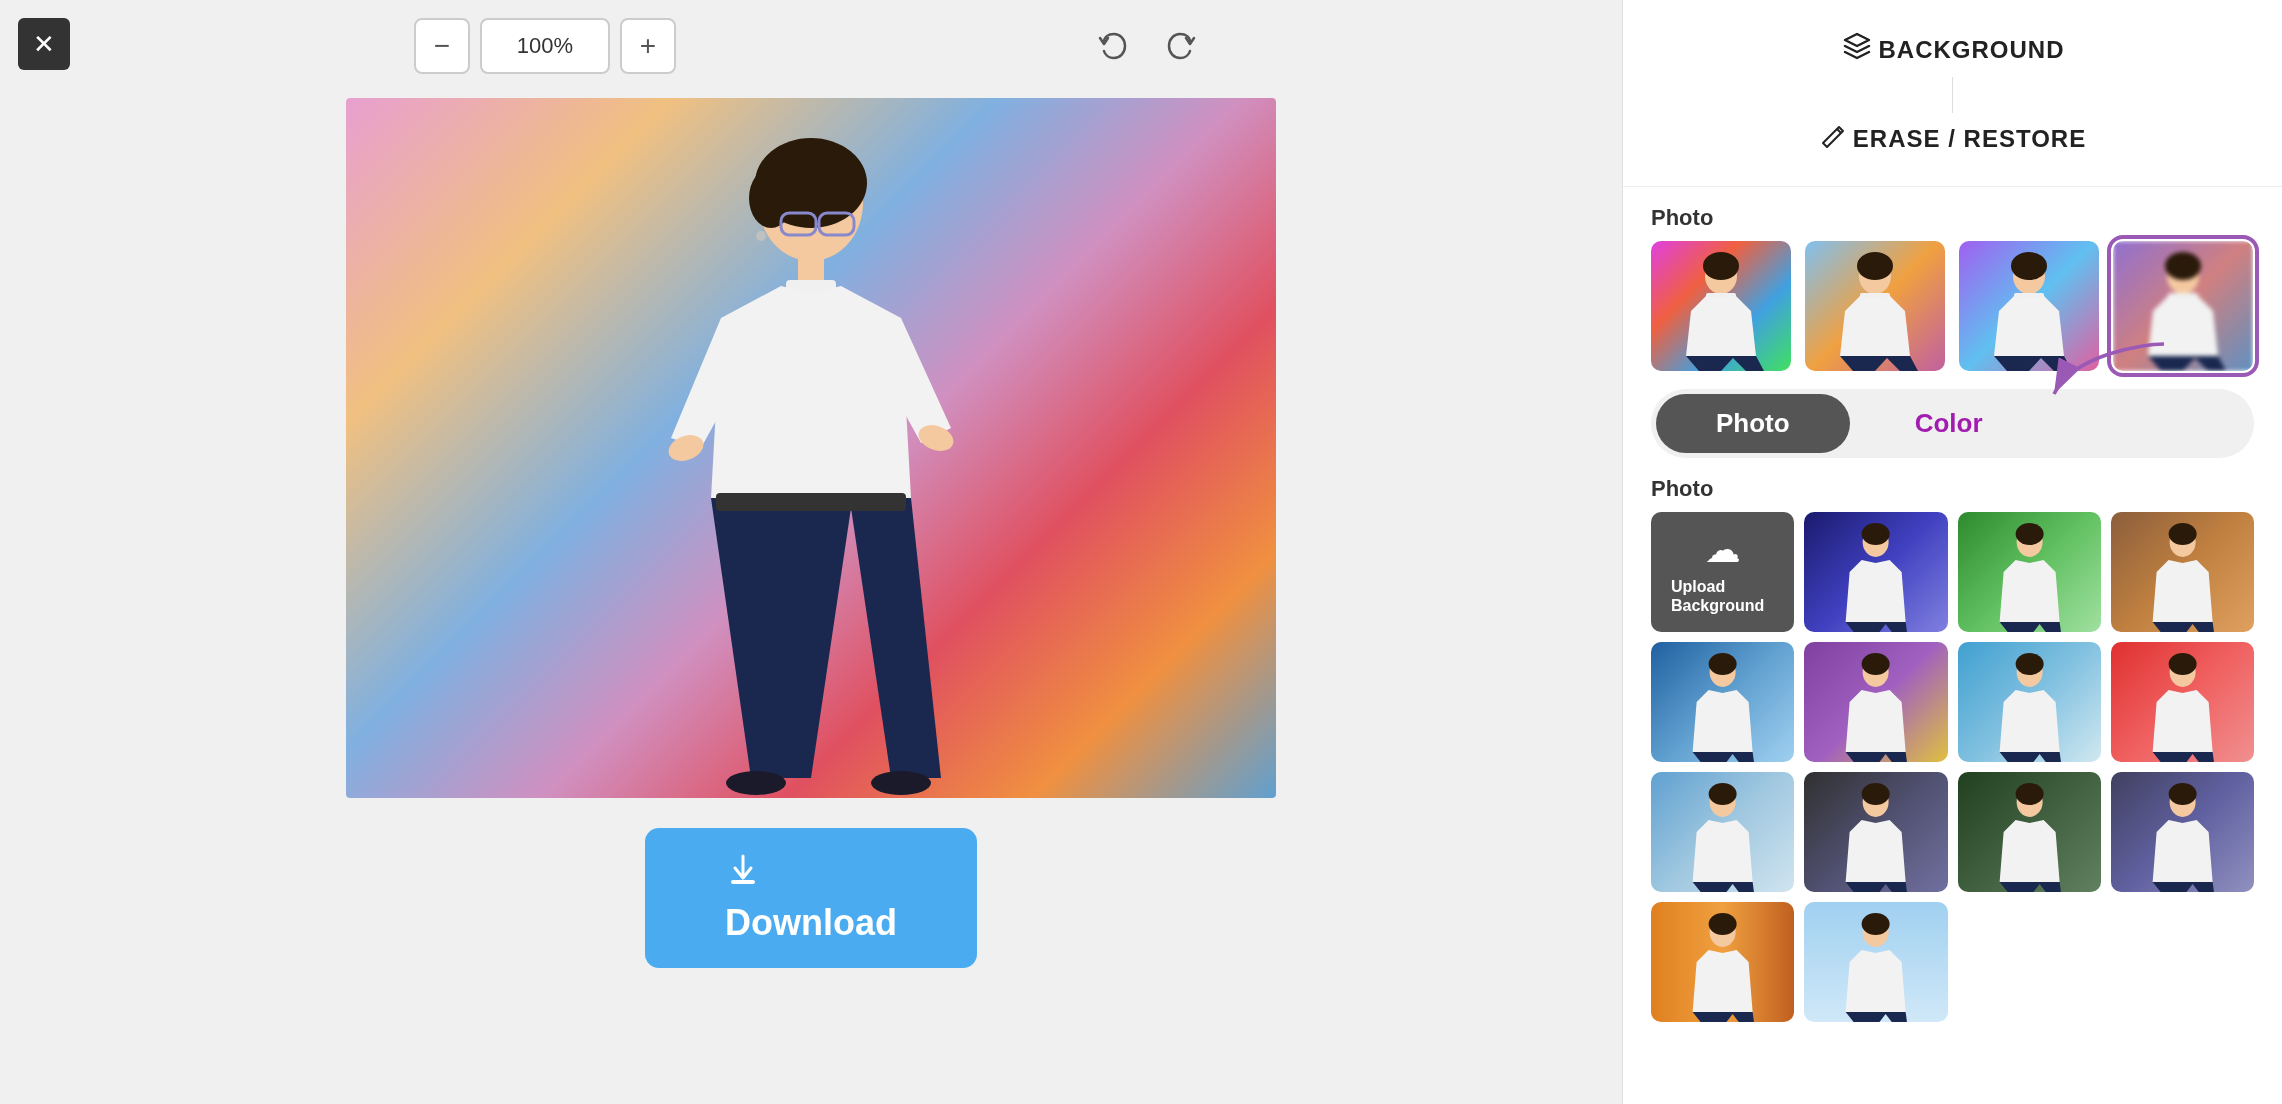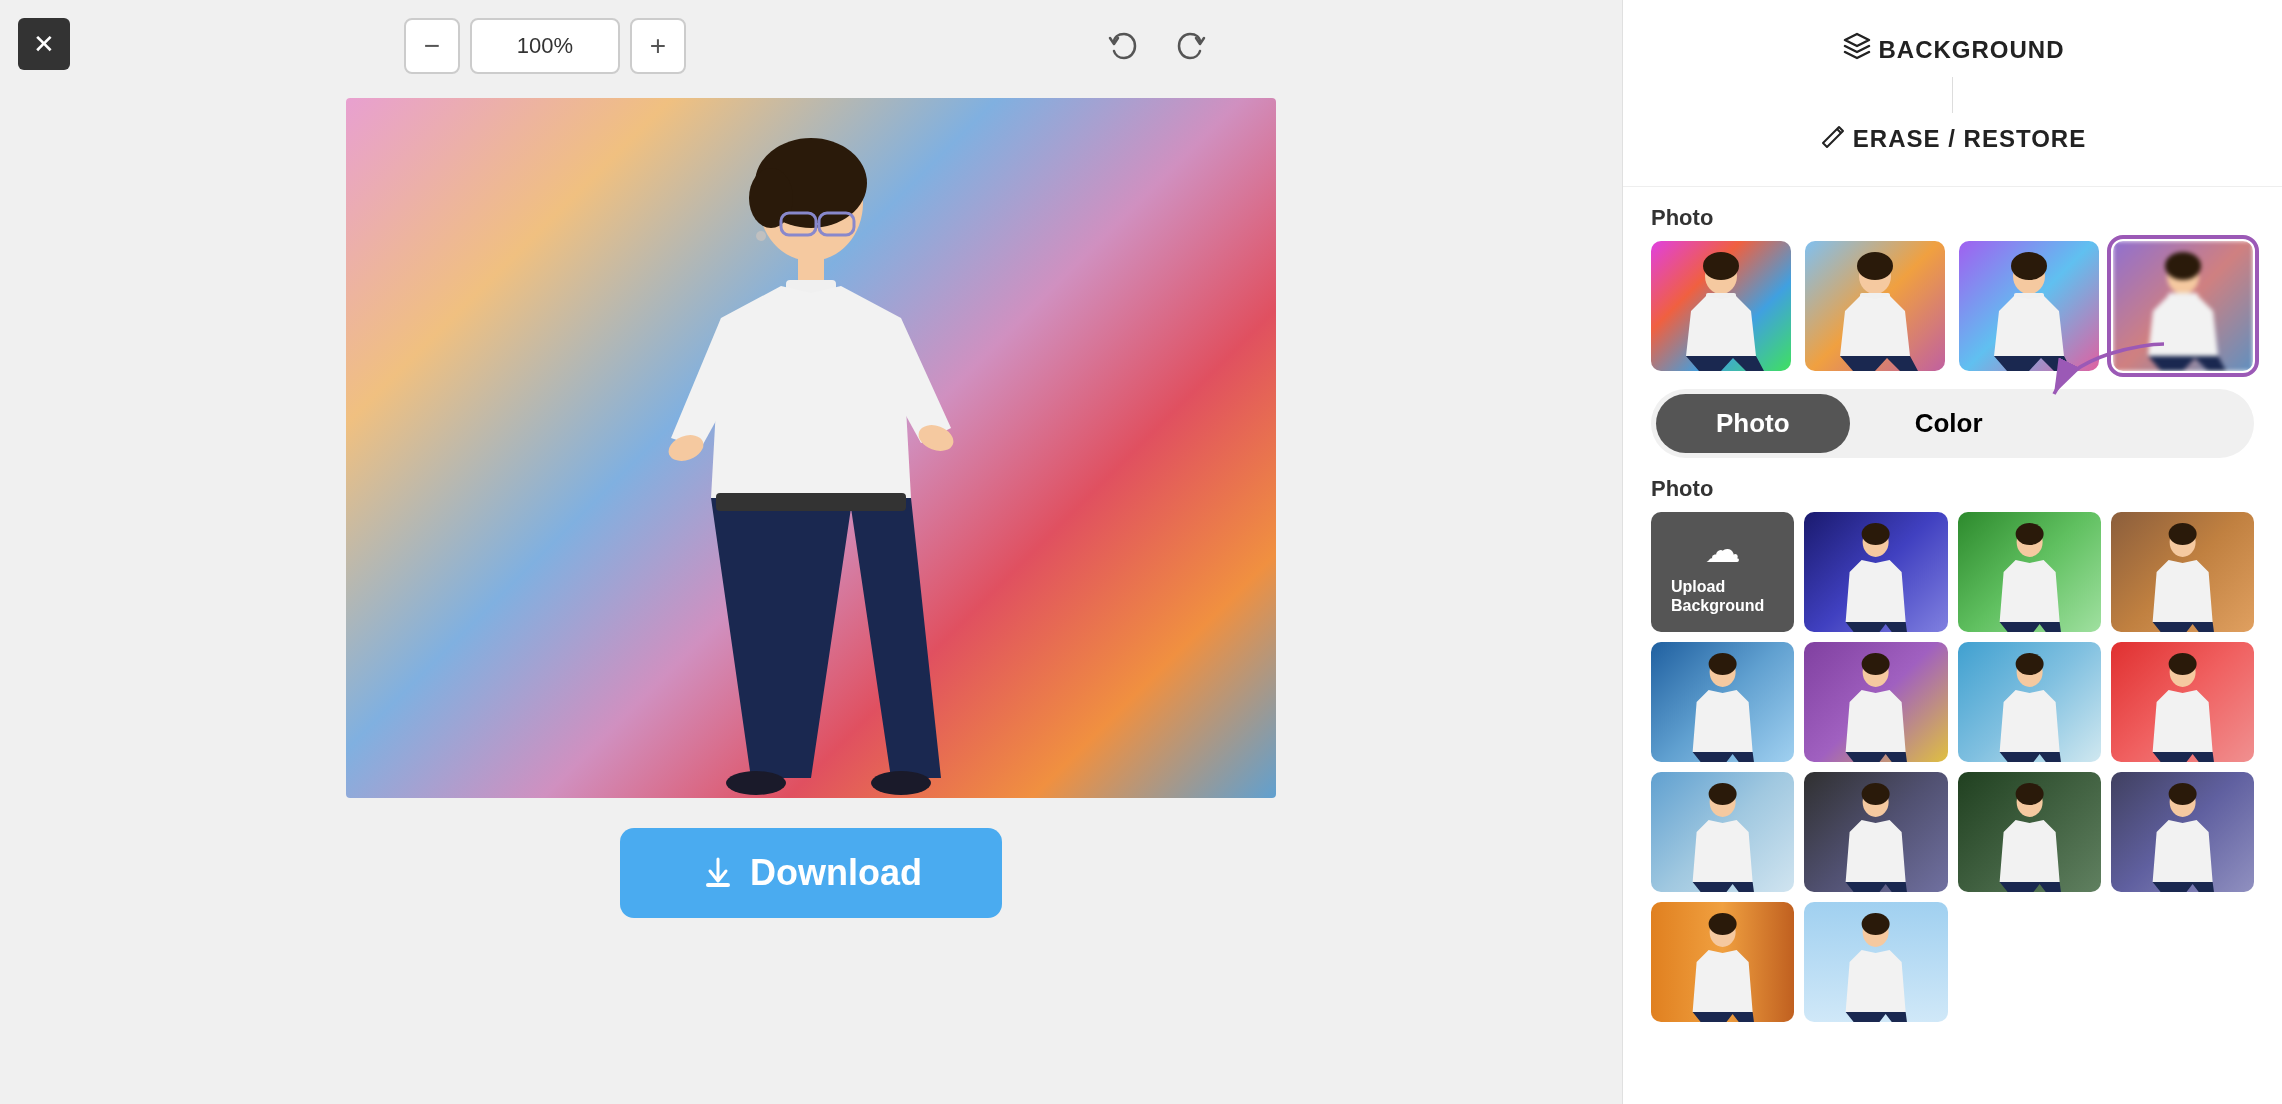--- a/index.html
+++ b/index.html
@@ -41,21 +41,21 @@
       background: white;
       font-size: 28px;
       cursor: pointer;
       display: flex;
       align-items: center;
       justify-content: center;
       color: #555;
     }
 
     .zoom-display {
-      width: 150px;
+      width: 130px;
       height: 56px;
       border: 2px solid #ccc;
       border-radius: 8px;
       background: white;
       font-size: 22px;
       text-align: center;
       display: flex;
       align-items: center;
       justify-content: center;
       color: #333;
@@ -107,22 +107,22 @@
       margin-top: 30px;
       background: #4aabf0;
       color: white;
       border: none;
       border-radius: 14px;
       padding: 24px 80px;
       font-size: 36px;
       font-weight: 600;
       cursor: pointer;
       display: flex;
-      align-items: center;
       gap: 14px;
+      flex-direction: column;
     }
 
     
     .close-btn {
       position: absolute;
       top: 18px;
       left: 18px;
       width: 52px;
       height: 52px;
       background: #333;
@@ -238,21 +238,21 @@
       cursor: pointer;
     }
 
     .toggle-btn.active {
       background: #555;
       color: white;
     }
 
     .toggle-btn.inactive {
       background: transparent;
-      color: #000000;
+      color: #a21caf;
     }
 
     
     .photo-section-label {
       font-size: 22px;
       font-weight: 600;
       color: #333;
       padding: 8px 28px 10px;
     }
 

